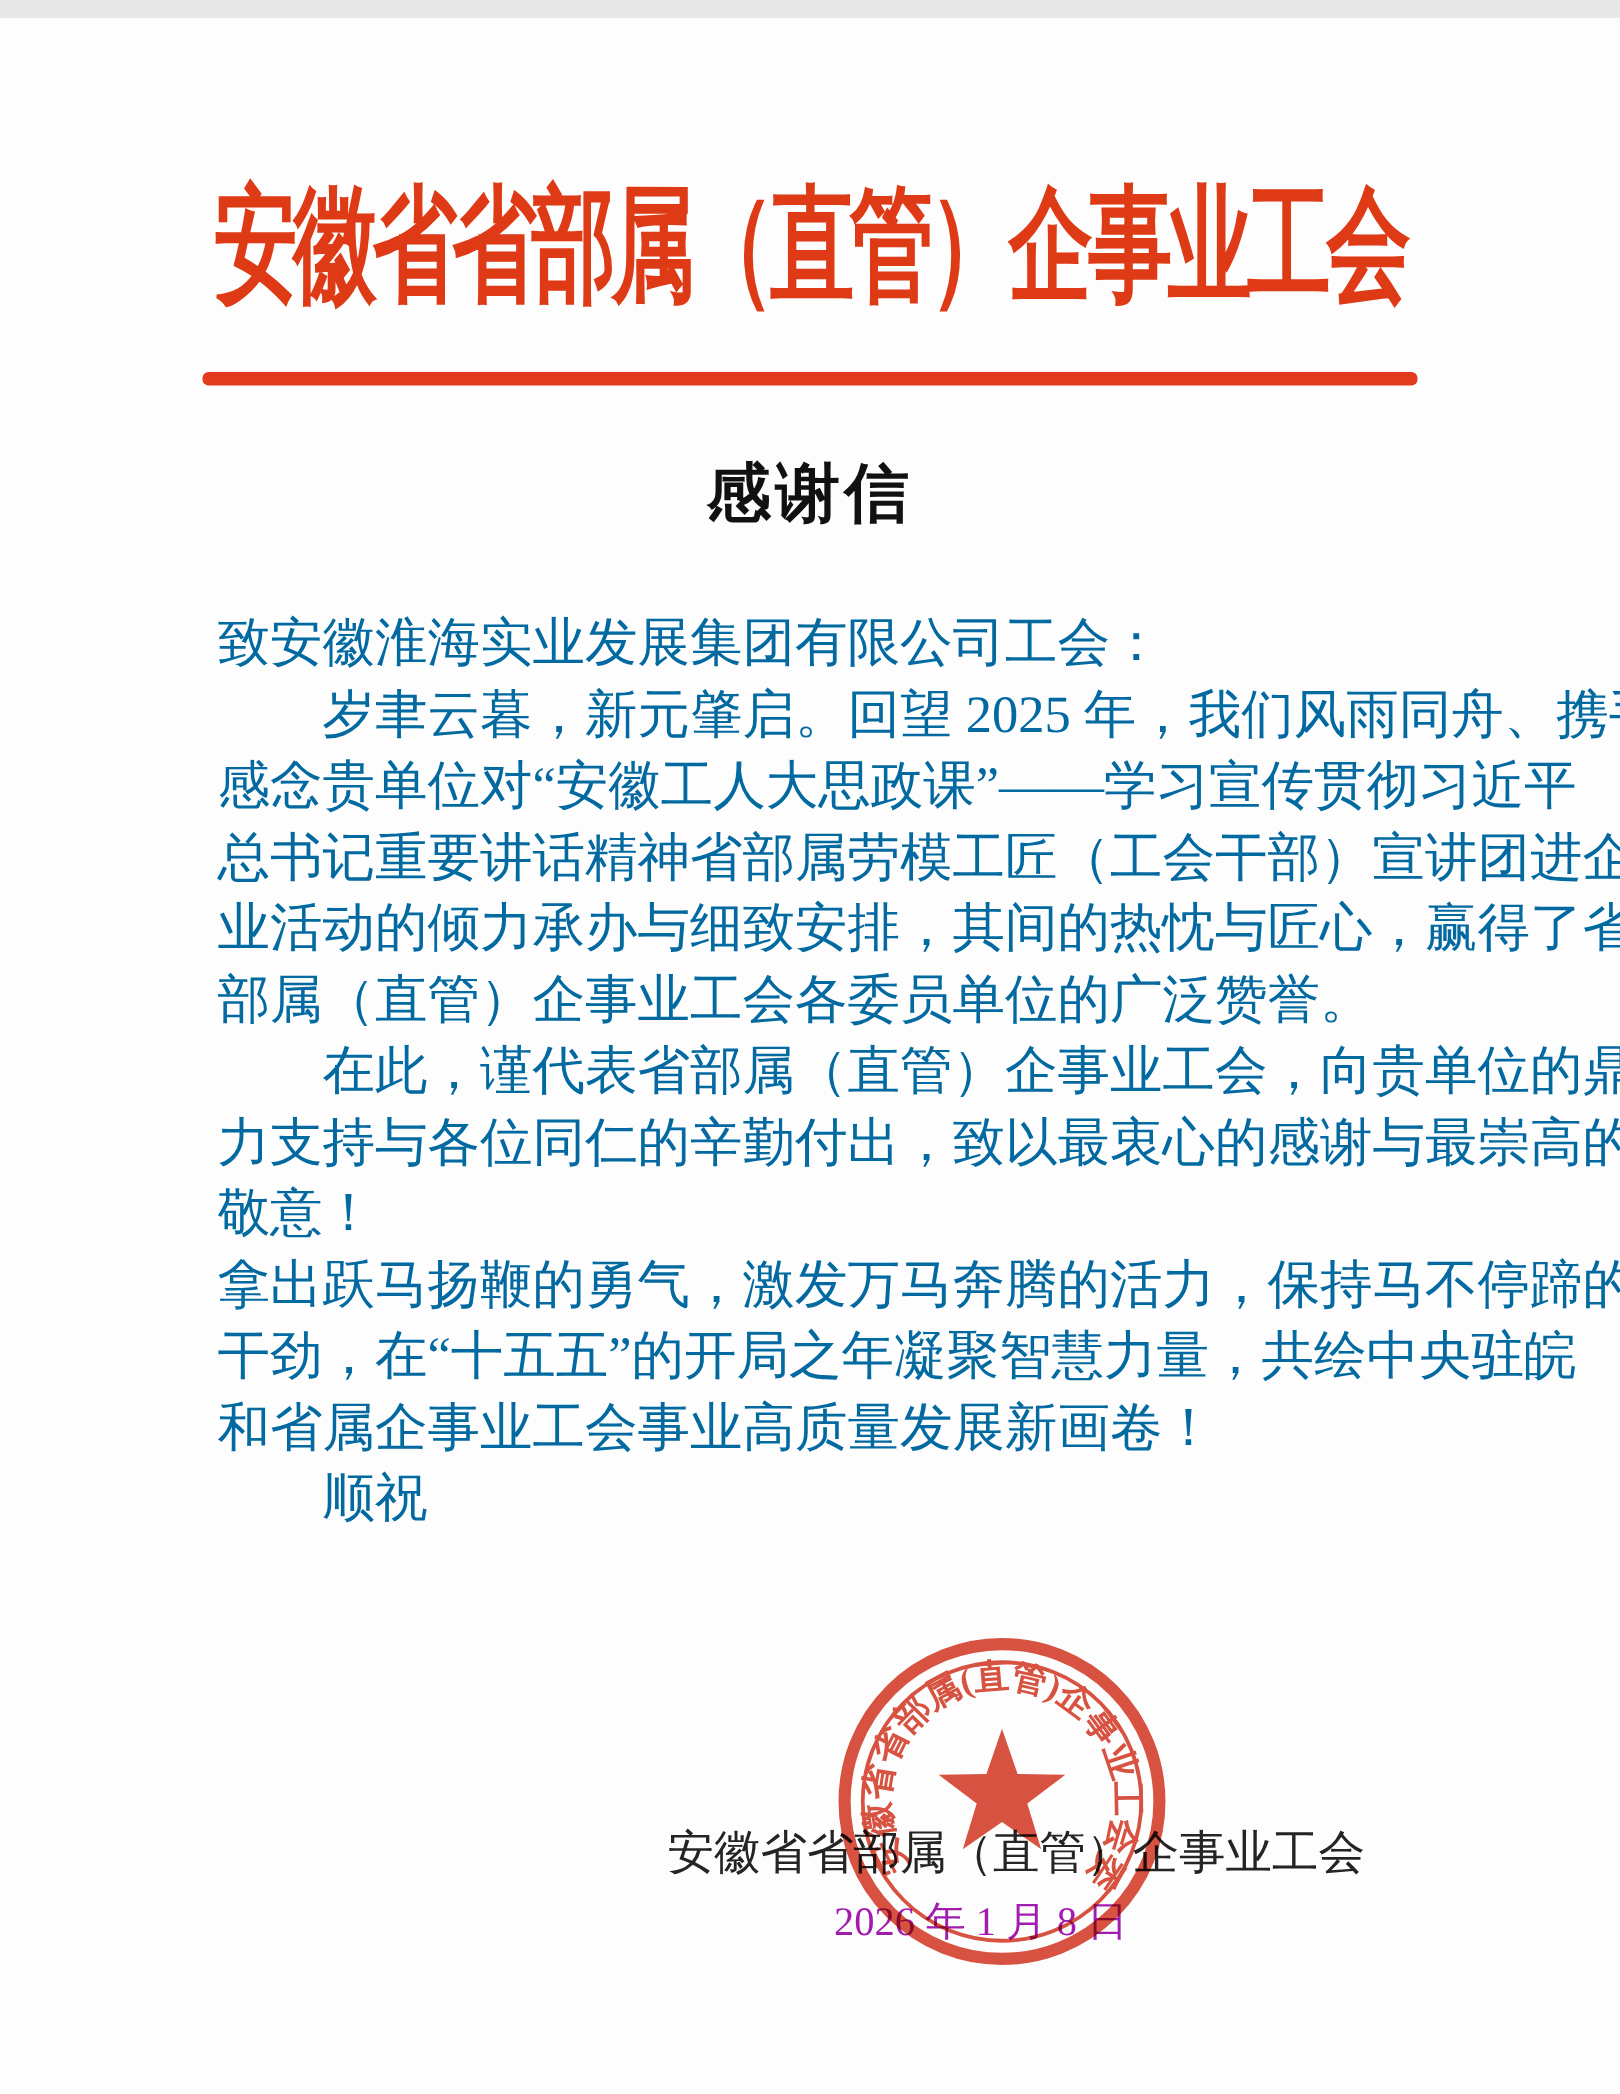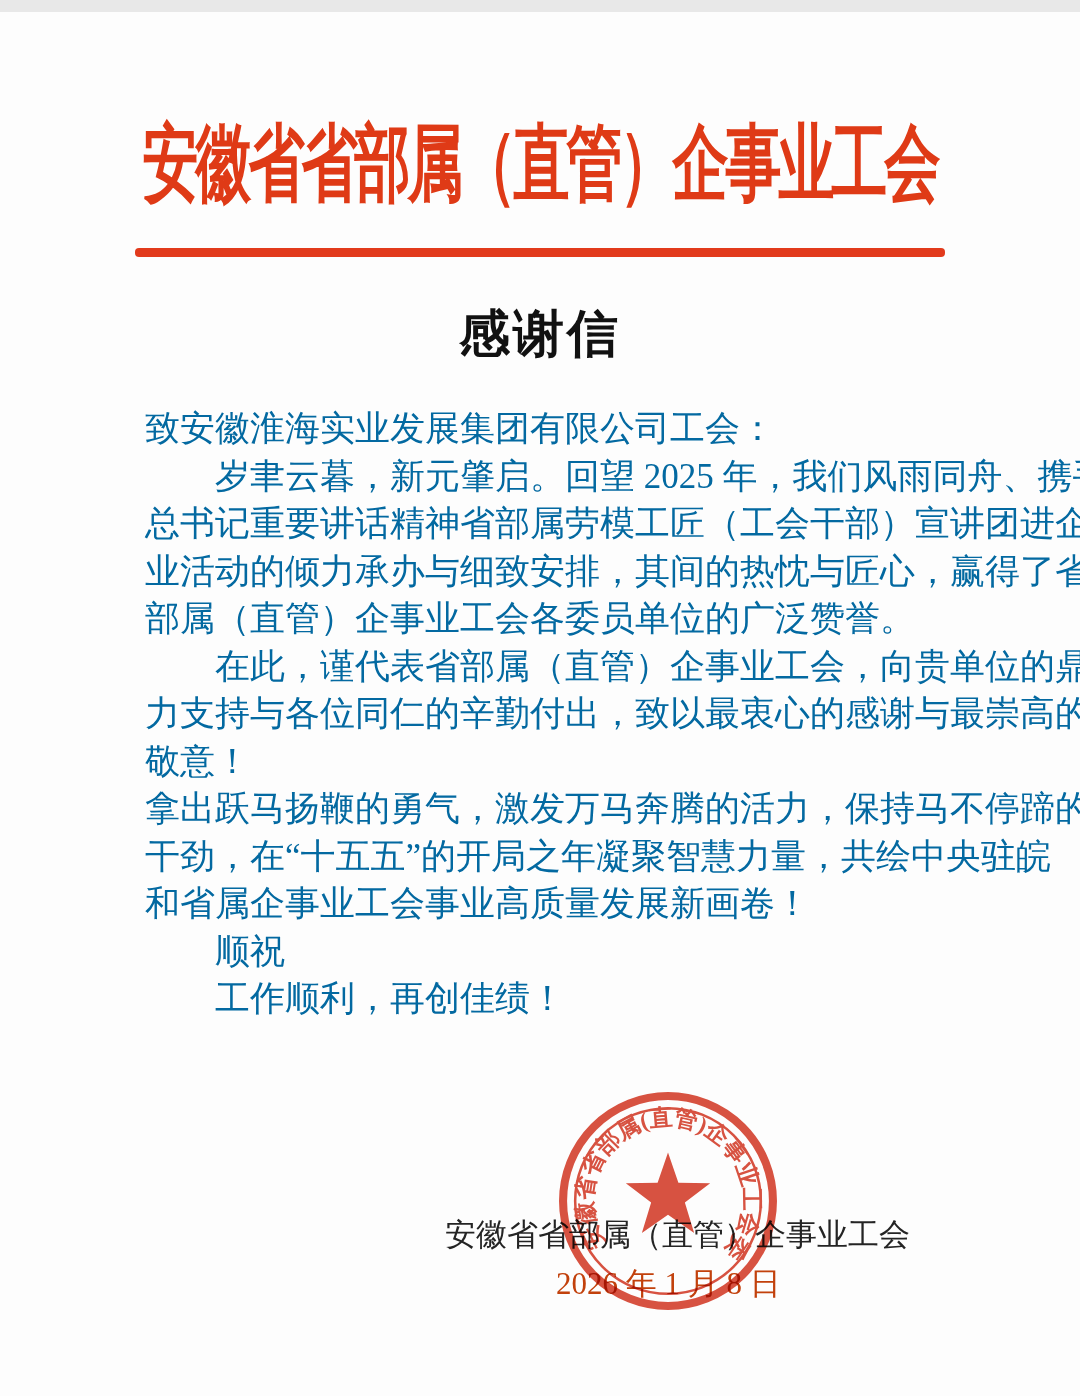--- a/index.html
+++ b/index.html
@@ -28,21 +28,21 @@
     position:absolute;
     top:236px;left:135px;
     width:810px;height:9px;
     background:#e23a1c;
     border-radius:4px;
   }
   .letter-title{
     position:absolute;
     top:288px;left:0;width:1080px;
     text-align:center;
-    font-size:51px;
+    font-size:43px;
     font-weight:bold;
     letter-spacing:3px;
     color:#111;
   }
   .body{
     position:absolute;
     top:393px;left:145px;
     width:800px;
   }
   .bl{
@@ -55,23 +55,23 @@
   .signature{
     position:absolute;
     top:1202px;left:445px;
     font-size:31px;
     white-space:nowrap;
     color:#242424;
   }
   .date{
     position:absolute;
     top:1251px;left:556px;
-    font-size:31px;
+    font-size:27px;
     white-space:nowrap;
-    color:#c2410c;
+    color:#a21caf;
   }
   .seal{
     position:absolute;
     top:1078px;left:557px;
     width:222px;height:222px;
     opacity:.88;
     mix-blend-mode:multiply;
   }
   .seal text{
     font-family:"Liberation Serif","DejaVu Serif",serif;
@@ -87,31 +87,31 @@
 
   <div class="org-title">安徽省省部属（直管）企事业工会</div>
 
   <div class="rule"></div>
 
   <div class="letter-title">感谢信</div>
 
   <div class="body">
     <div class="bl">致安徽淮海实业发展集团有限公司工会：</div>
     <div class="bl">　　岁聿云暮，新元肇启。回望 2025 年，我们风雨同舟、携手</div>
+    <div class="bl">感念贵单位对“安徽工人大思政课”——学习宣传贯彻习近平</div>
     <div class="bl">总书记重要讲话精神省部属劳模工匠（工会干部）宣讲团进企</div>
     <div class="bl">业活动的倾力承办与细致安排，其间的热忱与匠心，赢得了省</div>
     <div class="bl">部属（直管）企事业工会各委员单位的广泛赞誉。</div>
     <div class="bl">　　在此，谨代表省部属（直管）企事业工会，向贵单位的鼎</div>
     <div class="bl">力支持与各位同仁的辛勤付出，致以最衷心的感谢与最崇高的</div>
     <div class="bl">敬意！</div>
     <div class="bl">拿出跃马扬鞭的勇气，激发万马奔腾的活力，保持马不停蹄的</div>
     <div class="bl">干劲，在“十五五”的开局之年凝聚智慧力量，共绘中央驻皖</div>
     <div class="bl">和省属企事业工会事业高质量发展新画卷！</div>
     <div class="bl">　　顺祝</div>
-    <div class="bl">　　工作顺利，再创佳绩！</div>
   </div>
 
   <div class="signature">安徽省省部属（直管）企事业工会</div>
   <div class="date">2026 年 1 月 8 日</div>
 
   <svg class="seal" viewBox="0 0 220 220" aria-hidden="true">
     <circle cx="110" cy="110" r="104" fill="none" stroke="#d43a26" stroke-width="8"></circle>
     <circle cx="110" cy="110" r="92" fill="none" stroke="#d43a26" stroke-width="2.5"></circle>
     <polygon fill="#d43a26" points="110,62 120.3,91.8 151.8,92.4 126.7,111.4 135.9,141.6 110,123.6 84.1,141.6 93.3,111.4 68.2,92.4 99.7,91.8"></polygon>
     <defs>

